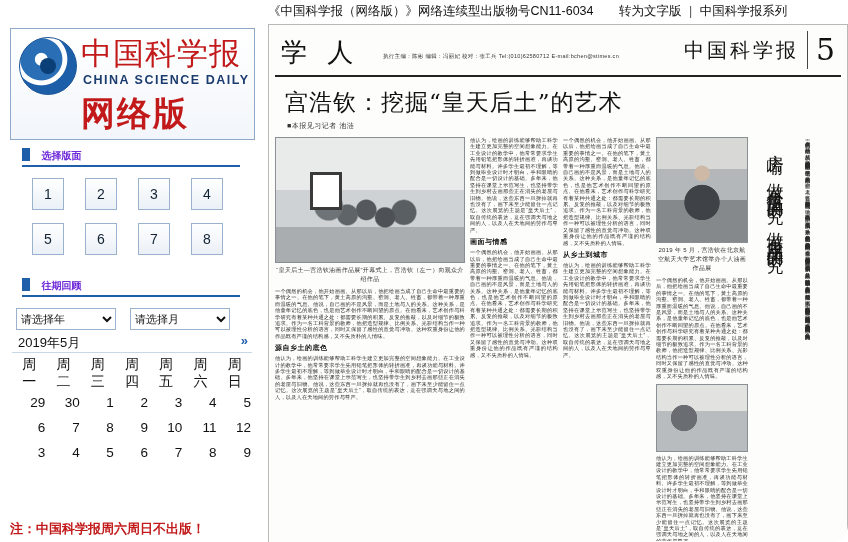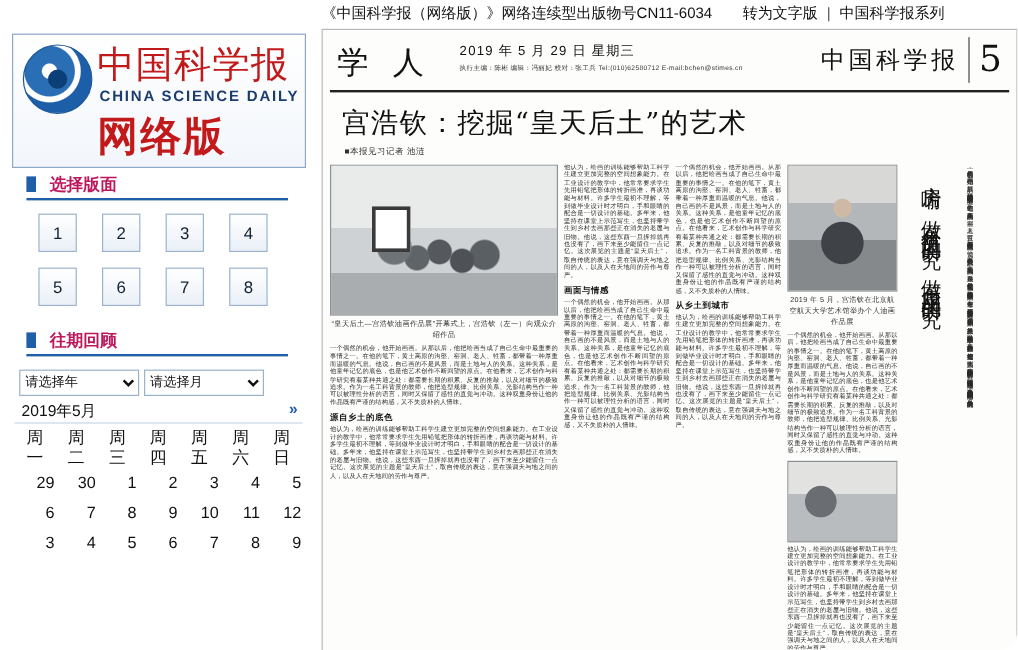--- a/index.html
+++ b/index.html
@@ -86,23 +86,23 @@
     border-bottom: 2px solid #1f5fa9;
   }
   .sect-head .bullet {
     display: inline-block;
     width: 8px; height: 13px;
     background: #1f5fa9;
     vertical-align: -2px;
     margin-right: 7px;
   }
   .sect-head .txt {
-    font-size: 14px;
+    font-size: 10px;
     font-weight: bold;
-    color: #be185d;
+    color: #6d28d9;
   }
   #sect-pages { top: 145px; }
   #sect-archive { top: 275px; }
 
   .page-btn {
     position: absolute;
     width: 30px; height: 30px;
     border: 1px solid #9ab2cd;
     background: linear-gradient(#ffffff, #eaf0f7);
     font-size: 14px;
@@ -413,21 +413,21 @@
     <div class="page-btn" style="left:191px; top:223px;">8</div>
 
     <div class="sect-head" id="sect-archive">
       <span class="bullet"></span>
       <span class="txt">往期回顾</span>
     </div>
 
     <div class="sel-wrap" style="left:16px; width:100px;">
       <select class="styled"><option>请选择年</option><option>2019</option><option>2018</option><option>2017</option><option>2016</option></select>
     </div>
-    <div class="sel-wrap" style="left:120px; width:100px;text-decoration:underline;">
+    <div class="sel-wrap" style="left:130px; width:100px;text-decoration:underline;">
       <select class="styled"><option>请选择月</option><option>1</option><option>2</option><option>3</option><option>4</option><option>5</option><option>6</option><option>7</option><option>8</option><option>9</option><option>10</option><option>11</option><option>12</option></select>
     </div>
 
     <div id="cal">
       <div id="cal-header">
         <span id="cal-title">2019年5月</span>
         <span id="cal-next">»</span>
       </div>
       <table class="calgrid">
         <thead>
@@ -487,27 +487,27 @@
               <td class="day muted">5</td>
               <td class="day muted">6</td>
               <td class="day muted">7</td>
               <td class="day muted">8</td>
               <td class="day muted">9</td>
             </tr>
           </tbody>
       </table>
     </div>
 
+    <div id="note">注：中国科学报周六周日不出版！</div>
   </div>
 
   <div id="paper">
 
     <div id="paper-head">
       <div id="ph-section">学 人</div>
-      <div id="ph-date">2019 年 5 月 29 日   星期三</div>
       <div id="ph-credits">执行主编：陈彬  编辑：冯丽妃  校对：张工兵   Tel:(010)62580712  E-mail:bchen@stimes.cn</div>
       <div id="ph-masthead">中国科学报</div>
       <div id="ph-pageno">5</div>
     </div>
 
     <div id="headline">宫浩钦：挖掘“皇天后土”的艺术</div>
     <div id="byline">■本报见习记者 池涟</div>
 
     <div id="cols">
 

